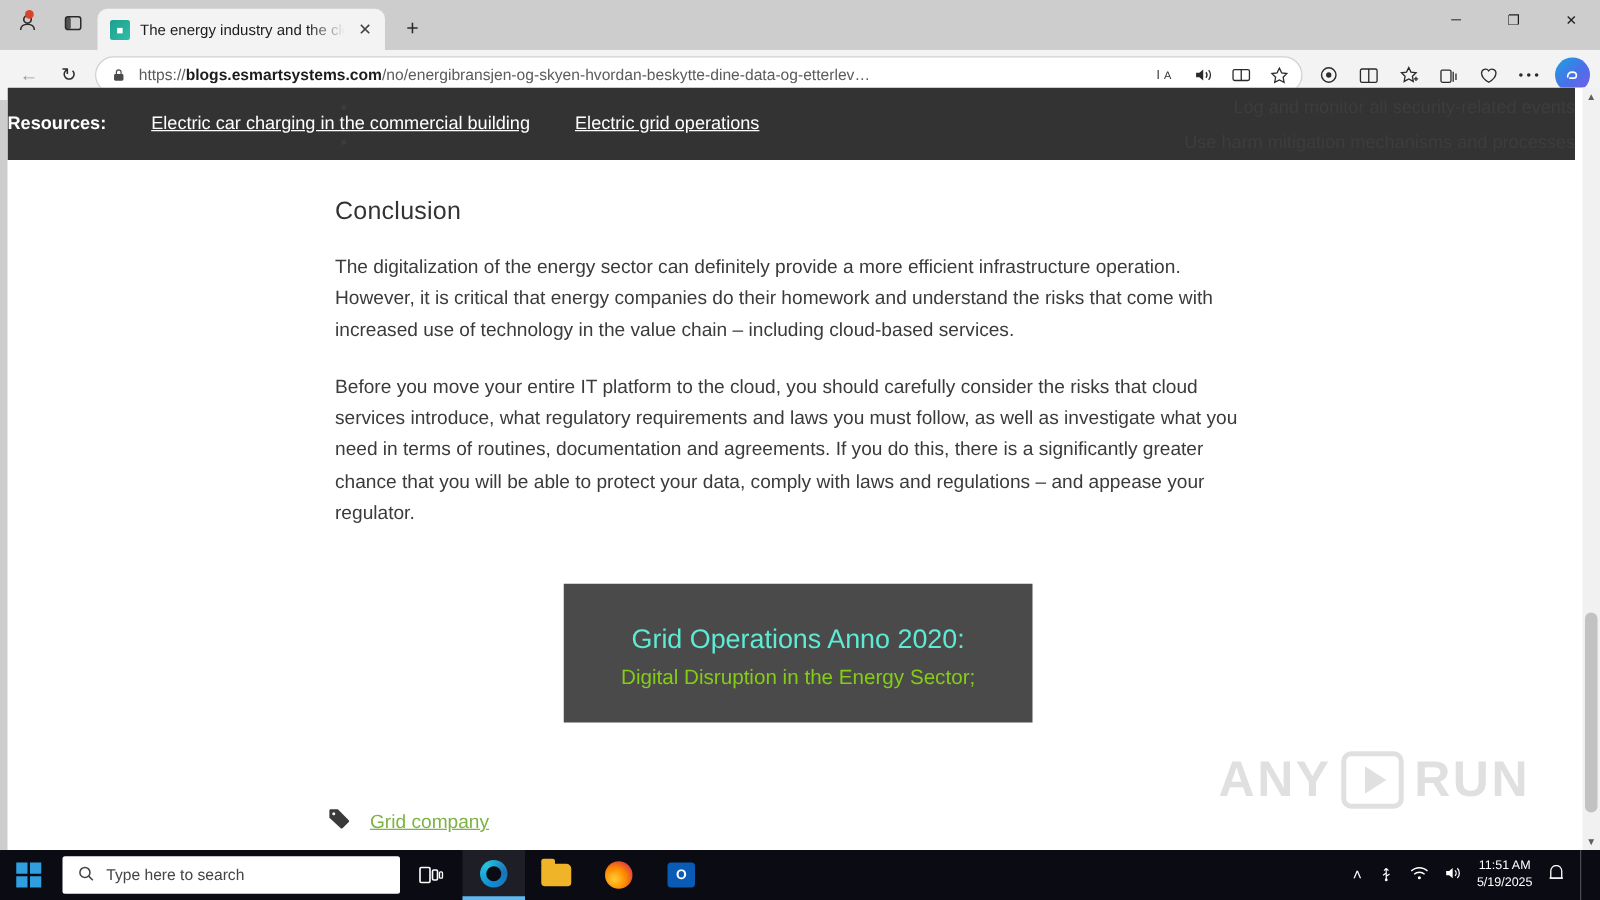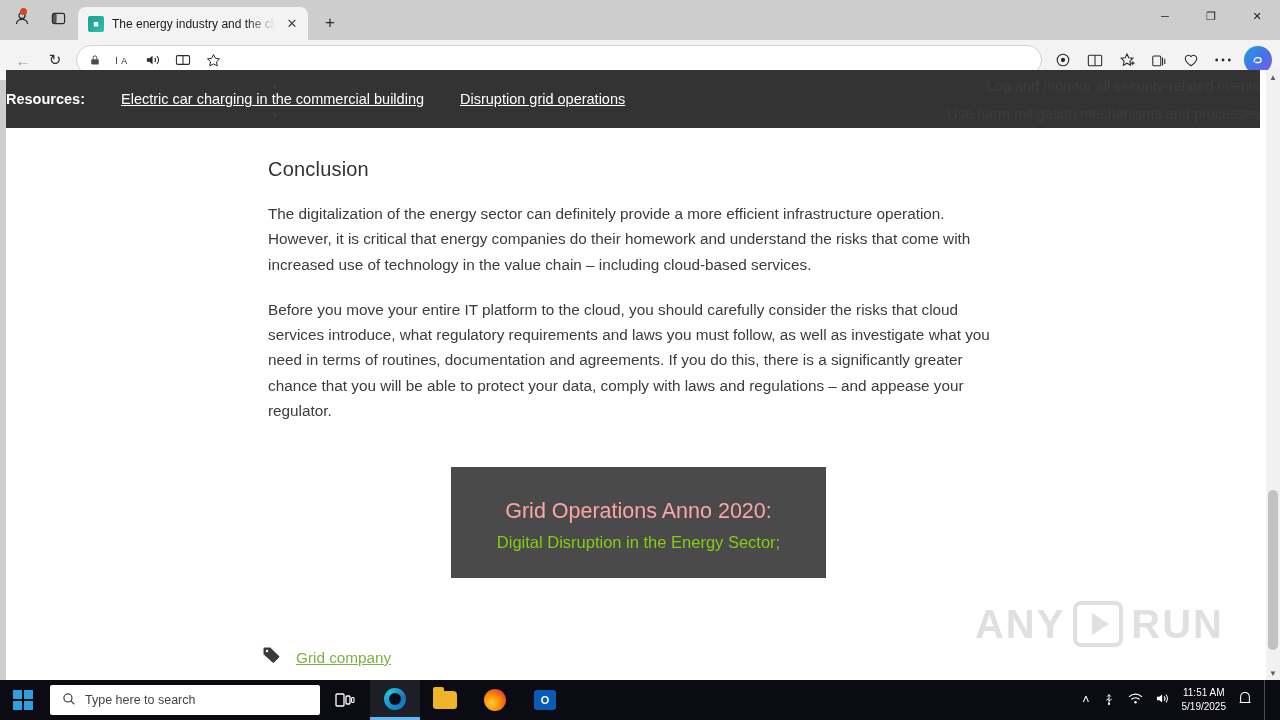--- a/index.html
+++ b/index.html
@@ -83,21 +83,21 @@
 
   .article { padding: 0 0 0 262px; }
   h2.conclusion { font-size: 20px; font-weight: 400; color: #333; margin-top: 30px; letter-spacing: .2px; }
   p.body {
     width: 735px; margin-top: 20px; font-size: 15.3px; line-height: 25.3px; color: #3b3b3b;
   }
   .ebook {
     width: 375px; margin: 44px 0 0 183px; background: #4a4a4a; padding: 22px 14px 26px; text-align: center;
   }
   .ebook .l1 { color: #8dc63f; font-size: 16.5px; }
-  .ebook .l2 { color: #fca5a5; font-size: 21.5px; margin-top: 10px; }
+  .ebook .l2 { color: #5eead4; font-size: 21.5px; margin-top: 10px; }
   .ebook .l3 { color: #84cc16; font-size: 16.5px; margin-top: 9px; }
   .tagrow { display: flex; align-items: center; gap: 14px; margin: 68px 0 0 -6px; }
   .tag-icon { color: #3a3a3a; font-size: 17px; transform: rotate(0deg); }
   .tag-link { color: #7cb342; font-size: 15.3px; }
 
   
   .watermark {
     position: absolute; right: 36px; bottom: 22px; display: flex; align-items: center; gap: 8px;
     opacity: .30; pointer-events: none;
   }
@@ -178,20 +178,21 @@
     <div class="tb-icon disabled">←</div>
     <div class="tb-icon">↻</div>
 
     <div class="omnibox">
       <span class="tb-icon" style="width:20px;height:20px;">
         <svg width="12" height="12" viewBox="0 0 16 16">
             <rect x="3" y="7" width="10" height="7" rx="1.5" fill="#4a4a4a"></rect>
             <path d="M5.5 7V5a2.5 2.5 0 015 0v2" fill="none" stroke="#4a4a4a" stroke-width="1.3"></path>
           </svg>
       </span>
+      <span class="url"><span>https://</span><b>blogs.esmartsystems.com</b><span>/no/energibransjen-og-skyen-hvordan-beskytte-dine-data-og-etterlev…</span></span>
       <span class="tb-icon" style="width:24px;">
         <svg width="16" height="14" viewBox="0 0 18 16">
             <text x="0" y="12" font-size="11" fill="#2b2b2b" font-family="Liberation Sans">ا</text>
             <text x="7" y="12" font-size="10" fill="#2b2b2b" font-family="Liberation Sans">A</text>
           </svg>
       </span>
       <span class="tb-icon" style="width:24px;">
         <svg width="16" height="14" viewBox="0 0 18 16">
             <path d="M2 6h3l3.5-3v10L5 10H2z" fill="#2b2b2b"></path>
             <path d="M11 5.5a4 4 0 010 5M13.5 3.5a7 7 0 010 9" fill="none" stroke="#2b2b2b" stroke-width="1.2"></path>
@@ -259,21 +260,21 @@
       <div class="clipped-list">
         <ul>
           <li>Log and monitor all security-related events</li>
           <li>Use harm mitigation mechanisms and processes</li>
         </ul>
       </div>
 
       <div class="resbar">
         <span class="label">Resources:</span>
         <a class="link" href="#">Electric car charging in the commercial building</a>
-        <a class="link" href="#">Disruption grid operations</a>
+        <a class="link" href="#">Electric grid operations</a>
       </div>
 
       <div class="article">
         <h2 class="conclusion">Conclusion</h2>
         <p class="body">The digitalization of the energy sector can definitely provide a more efficient infrastructure operation. However, it is critical that energy companies do their homework and understand the risks that come with increased use of technology in the value chain – including cloud-based services.</p>
         <p class="body">Before you move your entire IT platform to the cloud, you should carefully consider the risks that cloud services introduce, what regulatory requirements and laws you must follow, as well as investigate what you need in terms of routines, documentation and agreements. If you do this, there is a significantly greater chance that you will be able to protect your data, comply with laws and regulations – and appease your regulator.</p>
 
         <div class="ebook">
           <div class="l2">Grid Operations Anno 2020:</div>
           <div class="l3">Digital Disruption in the Energy Sector;</div>

